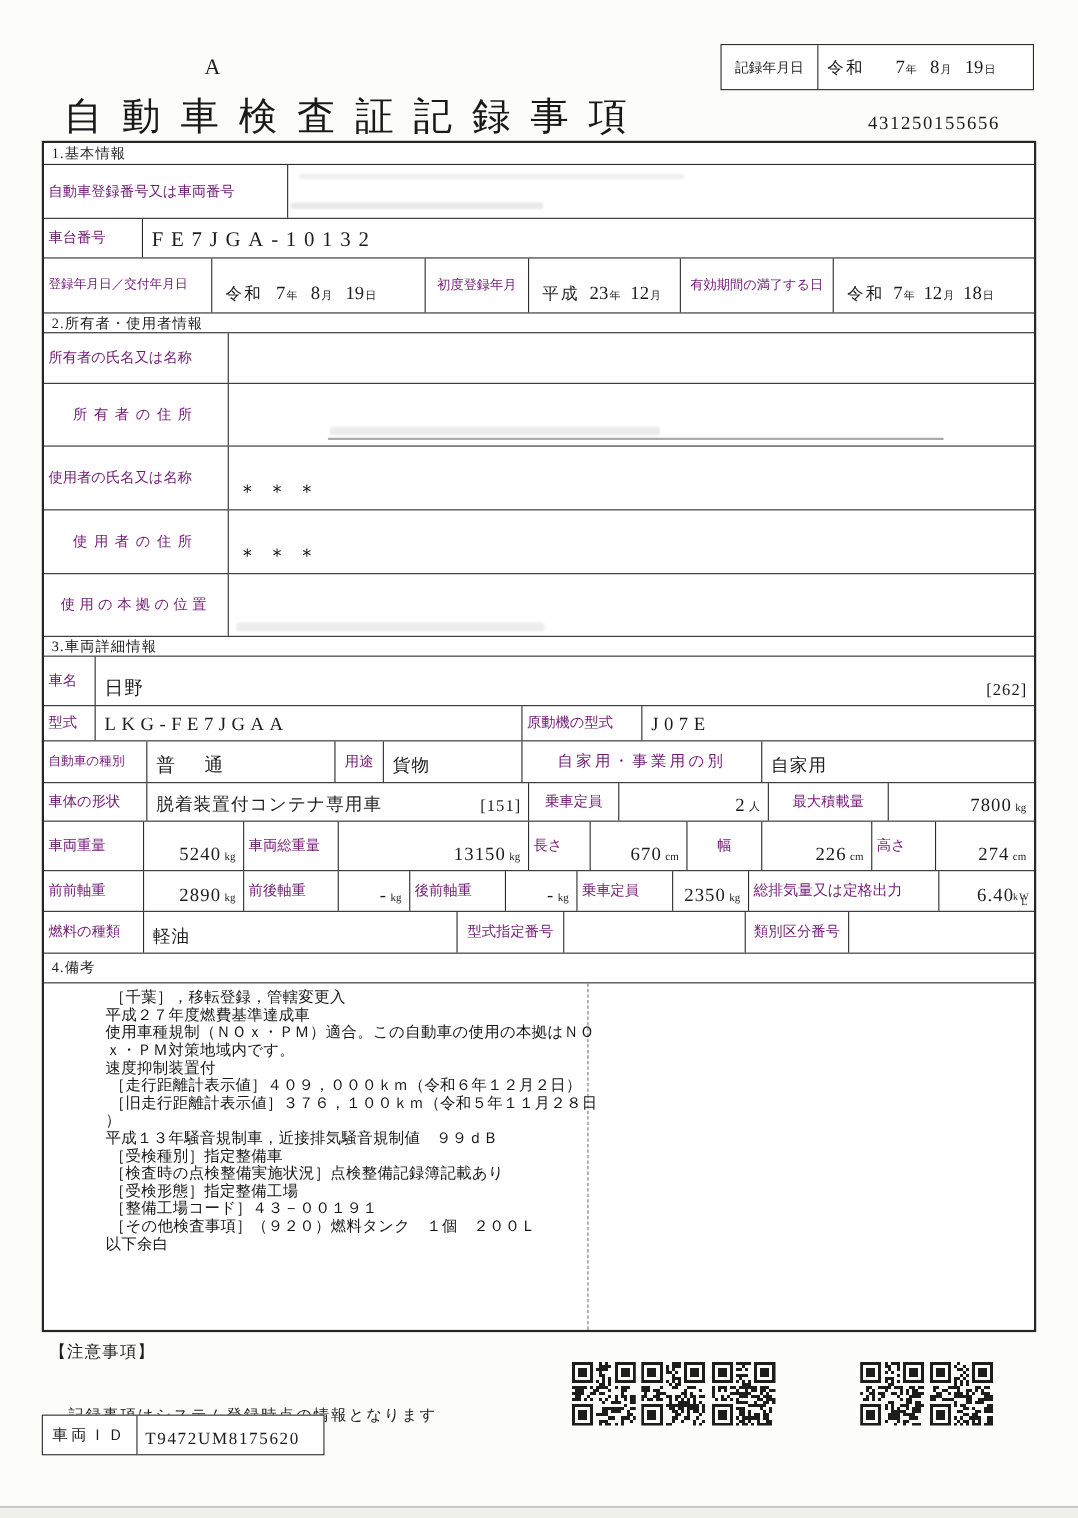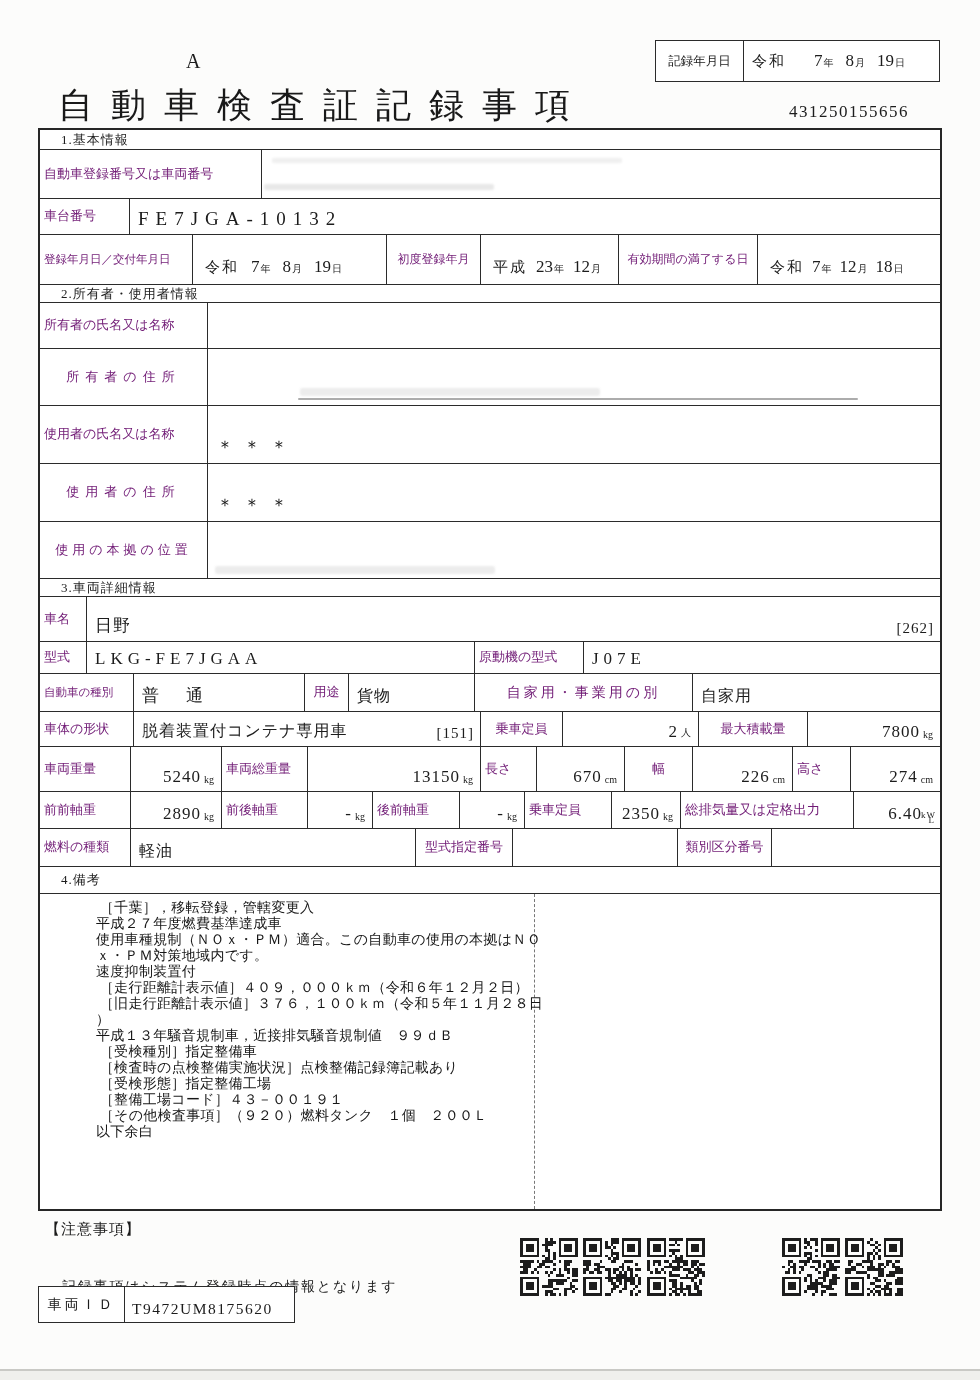--- a/index.html
+++ b/index.html
@@ -15,21 +15,21 @@
   .doc-number { position:absolute; left:789px; top:102px; font-size:17px; letter-spacing:1.5px; }
   .record-date-box { position:absolute; left:655px; top:40px; width:285px; height:42px; border:1.6px solid #2b2b2b; display:flex; background:#fff; }
   .record-date-box .rlab { width:88px; border-right:1.6px solid #2b2b2b; display:flex; align-items:center; justify-content:center; font-size:12.5px; }
   .record-date-box .rval { flex:1; display:flex; align-items:center; padding-left:8px; gap:12px; }
   
   .tbl { position:absolute; left:38px; top:128px; width:904px; border:2px solid #262626; background:#fff; }
   .row { display:flex; border-bottom:1.5px solid #2b2b2b; position:relative; }
   .row.last { border-bottom:none;padding-left:48px; }
   .c { position:relative; }
   .br { border-right:1.5px solid #2b2b2b; }
-  .sechead { font-size:13px; display:flex; align-items:center; padding-left:21px; letter-spacing:1px; }
+  .sechead { font-size:13px; display:flex; align-items:center; padding-left:7px; letter-spacing:1px; }
   .lab { font-size:13px; display:flex; align-items:center; padding:2px 4px; line-height:1.12; color:#701a75; }
   .lab.center { justify-content:center; text-align:center; }
   .val { display:flex; align-items:flex-end; padding:2px 6px 4px 8px; font-size:17px; letter-spacing:1px; }
   .val.num { justify-content:flex-end; padding-right:7px; }
   .unit { font-size:10px; margin:0 0 2px 3px; letter-spacing:0; }
   .date { display:flex; align-items:flex-end; padding:0 8px 7px 12px; }
   .dnum { font-size:17px; }
   .dera { font-size:15px; letter-spacing:2px; }
   .dunit { font-size:10px; margin:0 0 1px 1px; } .ls4 { letter-spacing:4px; } .ls6 { letter-spacing:6px; }
   .ls-wide { letter-spacing:27px; white-space:nowrap; }

